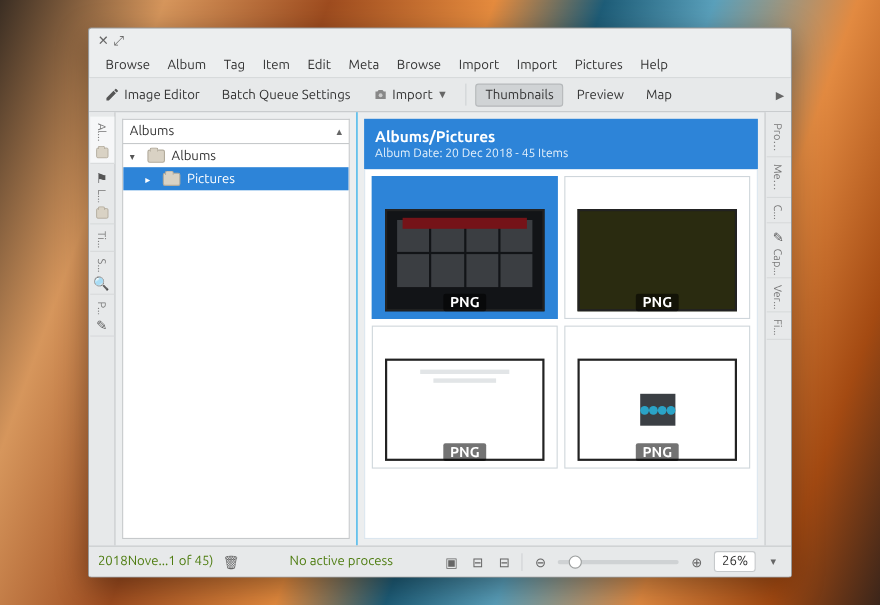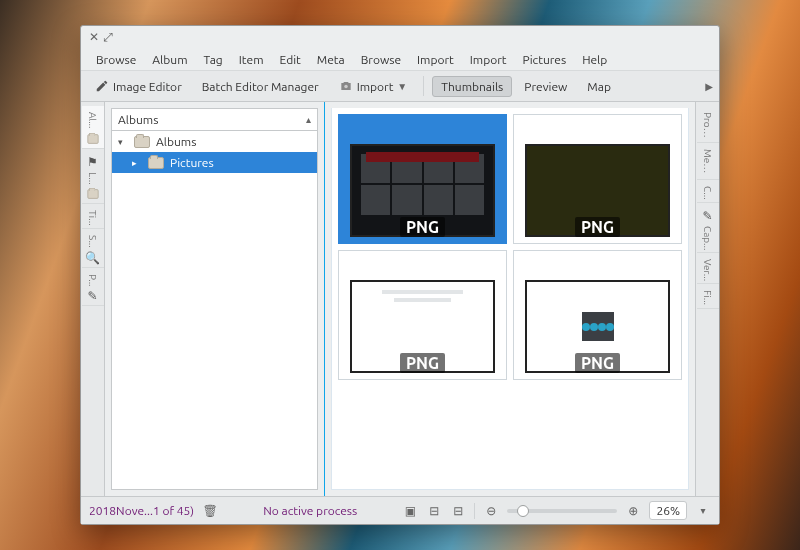--- a/index.html
+++ b/index.html
@@ -41,23 +41,23 @@
 .main-pane{flex:1;display:flex;flex-direction:column;padding:6px;min-width:0}
 .album-head{background:#2d84d8;color:#fff;padding:8px 10px}
 .album-head .t1{font-size:14px;font-weight:600;color:#fff}
 .album-head .t2{font-size:11px;color:#e4f0fb;margin-top:2px}
 .thumbs{flex:1;overflow:auto;border:1px solid #dbe6ef;border-top:none;background:#fff;padding:6px;display:grid;grid-template-columns:1fr 1fr;gap:6px;align-content:start}
 .thumbs::-webkit-scrollbar{width:6px}
 .thumbs::-webkit-scrollbar-thumb{background:#aab0b5;border-radius:3px}
 .thumb{border:1px solid #cfd6db;display:flex;flex-direction:column;align-items:center;justify-content:end;height:130px;padding:6px;position:relative;background:#fff}
 .thumb.sel{background:#2d84d8;border-color:#2d84d8}
 .thumb-inner{width:94%;height:80%;border:2px solid #222;position:relative;display:flex;align-items:center;justify-content:center;overflow:hidden}
-.thumb-badge{position:absolute;bottom:6px;color:#fff;background:rgba(0,0,0,.55);padding:1px 6px;font-weight:700;font-size:16px;border-radius:2px}
+.thumb-badge{position:absolute;bottom:6px;color:#fff;background:rgba(0,0,0,.55);padding:1px 6px;font-weight:700;font-size:13px;border-radius:2px}
 .statusbar{height:28px;border-top:1px solid #c6c9cb;display:flex;align-items:center;padding:0 8px;gap:8px;background:#e7e9ea}
-.statusbar .txt{color:#701a75}
+.statusbar .txt{color:#4d7c0f}
 .st-sep{width:1px;height:16px;background:#cfd2d4}
 .st-spacer{flex:1}
 .zoom-slider{width:110px;height:4px;background:#cfd2d4;border-radius:2px;position:relative}
 .zoom-slider .knob{position:absolute;left:10px;top:-4px;width:12px;height:12px;background:#fff;border:1px solid #9c9f9f;border-radius:50%}
 .zoom-box{border:1px solid #c6c9cb;background:#fff;padding:2px 6px;border-radius:3px;display:flex;align-items:center;gap:6px}
 .sb-ico{width:16px;height:16px;display:flex;align-items:center;justify-content:center;color:#666;cursor:pointer}
 .icon-svg{width:14px;height:14px}
 
 .tc1{background:#121417;display:flex;flex-wrap:wrap;gap:2px;padding:8px 4px 4px;align-content:flex-start}
 .tc1 .tile{width:22%;height:38%;background:#3b3e42}
@@ -96,21 +96,21 @@
   </div>
 
   <div class="toolbar">
     <div class="tb-item">
       <svg class="icon-svg" viewBox="0 0 24 24">
           <path fill="#555" d="M3 17.25V21h3.75L17.81 9.94l-3.75-3.75L3 17.25zM20.71 7.04a1 1 0 0 0 0-1.41l-2.34-2.34a1 1 0 0 0-1.41 0l-1.83 1.83 3.75 3.75 1.83-1.83z"></path>
         </svg>
       <span>Image Editor</span>
     </div>
     <div class="tb-item">
-      <span>Batch Editor Manager</span>
+      <span>Batch Queue Settings</span>
     </div>
     <div class="tb-item">
       <svg class="icon-svg" viewBox="0 0 24 24">
           <path fill="#888" d="M4 7h3l2-2h6l2 2h3v12H4z"></path>
           <circle cx="12" cy="13" r="3" fill="#ccc"></circle>
         </svg>
       <span>Import</span>
       <span class="tb-chev">▼</span>
     </div>
     <div class="tb-sep"></div>
@@ -169,20 +169,24 @@
         </div>
         <div class="tree-row depth2 selected">
           <span class="arrow">▸</span>
           <span class="folder-ico"></span>
           <span>Pictures</span>
         </div>
       </div>
     </div>
 
     <div class="main-pane">
+      <div class="album-head">
+        <div class="t1">Albums/Pictures</div>
+        <div class="t2">Album Date: 20 Dec 2018 - 45 Items</div>
+      </div>
       <div class="thumbs">
         <div class="thumb sel">
           <div class="thumb-inner tc1">
             <div class="banner"></div>
             <div class="tile"></div>
               <div class="tile"></div>
               <div class="tile"></div>
               <div class="tile"></div>
             <div class="tile"></div>
               <div class="tile"></div>

